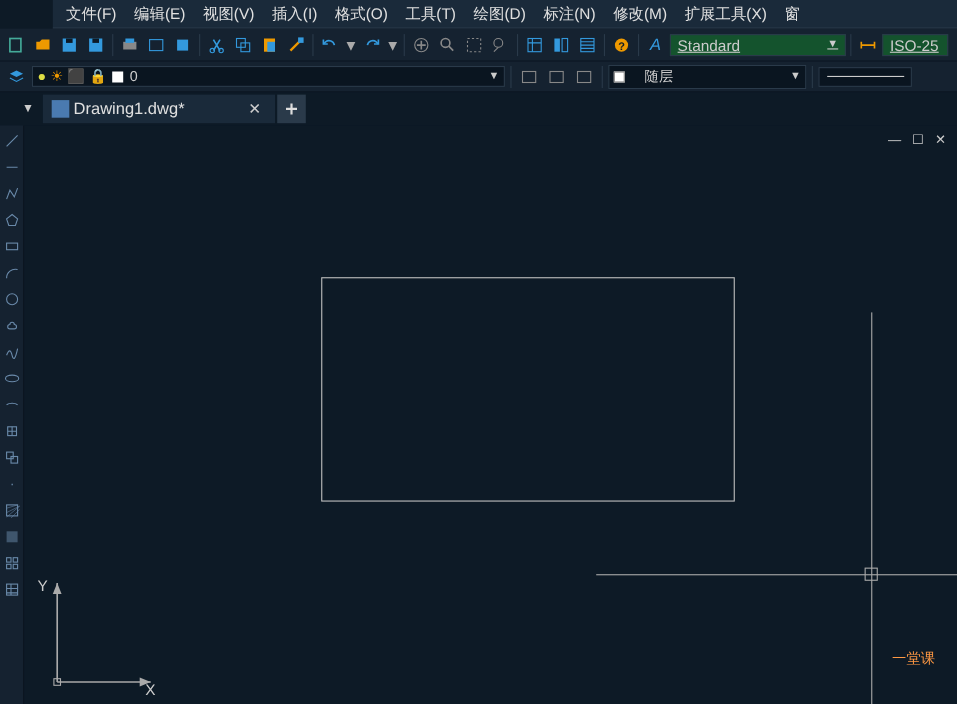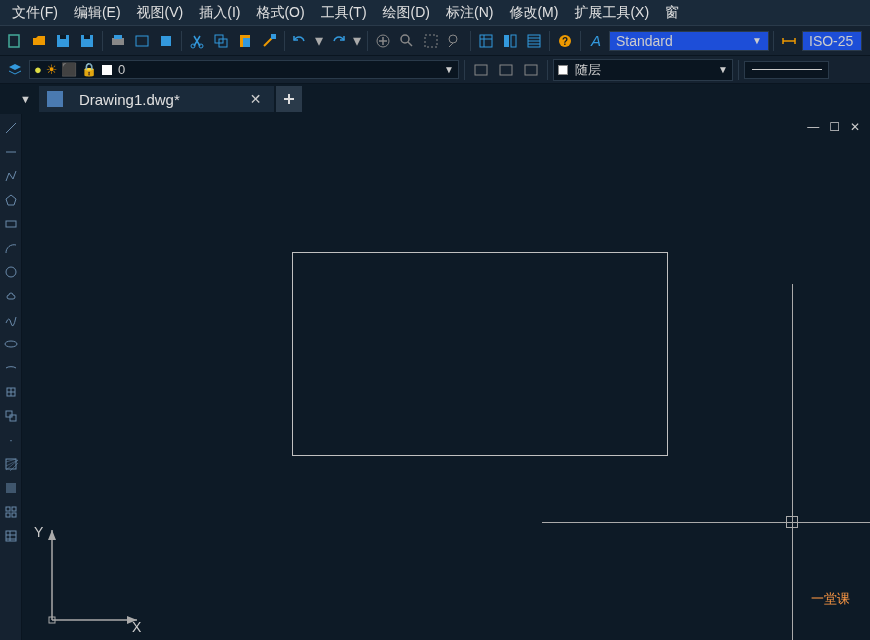--- a/index.html
+++ b/index.html
@@ -1,35 +1,35 @@
 <!DOCTYPE html>
 <html><head>
   <meta charset="utf-8">
   <style>
     * { margin: 0; padding: 0; box-sizing: border-box; font-family: "Microsoft YaHei", sans-serif; }
     body { width: 870px; height: 640px; background: #0d1a26; overflow: hidden; position: relative; }
     
-    .menubar { height: 26px; background: #1a2a3a; display: flex; align-items: center; padding: 0 4px; color: #e0e0e0; font-size: 14px; border-bottom: 1px solid #2a3a4a; }
+    .menubar { height: 26px; background: #1a2a3a; display: flex; align-items: center; padding: 0 4px; color: #e0e0e0; font-size: 14px; border-bottom: 1px solid #2a3a4a; margin-left: 48px; }
     .menu-item { padding: 2px 8px; cursor: pointer; }
     
     .toolbar1 { height: 30px; background: #152230; display: flex; align-items: center; padding: 0 4px; border-bottom: 1px solid #0a1520; gap: 2px; }
     .tool-btn { width: 22px; height: 22px; display: flex; align-items: center; justify-content: center; cursor: pointer; color: #aaa; }
     .sep { width: 1px; height: 20px; background: #2a3a4a; margin: 0 2px; }
-    .tool-dropdown { background: #1d4ed8; border: 1px solid #2a3a4a; color: #ccc; font-size: 14px; padding: 1px 6px; display: flex; align-items: center; font-family: monospace; }
+    .tool-dropdown { background: #14532d; border: 1px solid #2a3a4a; color: #ccc; font-size: 14px; padding: 1px 6px; display: flex; align-items: center; font-family: monospace; text-decoration: underline; }
     .dd-arrow { margin-left: 40px; font-size: 10px; }
     
     .toolbar2 { height: 28px; background: #152230; display: flex; align-items: center; padding: 0 4px; border-bottom: 1px solid #0a1520; gap: 3px; }
     .layer-combo { background: #0a1520; border: 1px solid #2a3a4a; color: #ccc; font-size: 13px; padding: 1px 4px; display: flex; align-items: center; width: 430px; }
     .prop-combo { background: #0a1520; border: 1px solid #2a3a4a; color: #ccc; font-size: 13px; padding: 1px 4px; display: flex; align-items: center; width: 180px; }
     .line-disp { width: 85px; height: 18px; border: 1px solid #2a3a4a; background: #0a1520; display: flex; align-items: center; justify-content: center; }
     .line-disp::after { content: ""; width: 70px; height: 1px; background: #ccc; }
     
     .tab-bar { height: 30px; background: #0d1a26; display: flex; align-items: center; padding-left: 20px; gap: 2px; }
     .tab-dropdown { color: #ccc; font-size: 11px; margin-right: 6px; cursor: pointer; }
-    .doc-tab { background: #1a2a3a; display: flex; align-items: center; height: 26px; padding: 0 8px; gap: 16px; color: #e0e0e0; font-family: monospace; font-size: 15px; }
+    .doc-tab { background: #1a2a3a; display: flex; align-items: center; height: 26px; padding: 0 8px; gap: 4px; color: #e0e0e0; font-family: monospace; font-size: 15px; }
     .doc-icon { width: 16px; height: 16px; background: #4a7ab0; display: inline-block; }
     .tab-close { cursor: pointer; color: #ccc; font-size: 14px; padding: 0 4px; }
     .tab-add { background: #2a3a4a; width: 26px; height: 26px; display: flex; align-items: center; justify-content: center; color: #ccc; cursor: pointer; }
     
     .main-area { position: absolute; top: 114px; left: 0; right: 0; bottom: 0; display: flex; }
     .left-toolbar { width: 22px; background: #152230; display: flex; flex-direction: column; padding-top: 4px; gap: 4px; border-right: 1px solid #0a1520; }
     .lt-btn { width: 20px; height: 20px; display: flex; align-items: center; justify-content: center; color: #6a8aaa; cursor: pointer; font-size: 12px; margin-left: 1px; }
     
     .canvas-area { flex: 1; background: #0d1a26; position: relative; }
     .window-controls { position: absolute; top: 6px; right: 8px; display: flex; gap: 6px; color: #ccc; font-size: 12px; }
@@ -242,21 +242,21 @@
       </svg>
     </div>
   <div class="tool-btn">
       <svg width="16" height="16">
         <rect x="2" y="3" width="12" height="10" fill="none" stroke="#888"></rect>
       </svg>
     </div>
   <div class="sep"></div>
   <div class="prop-combo">
     <span style="background:#fff;width:10px;height:10px;display:inline-block;border:1px solid #888;"></span>
-    <span style="margin-left:7px;">随层</span>
+    <span style="margin-left:18px;">随层</span>
     <span class="dd-arrow" style="margin-left:auto;">▼</span>
   </div>
   <div class="sep"></div>
   <div class="line-disp"></div>
 </div>
 
 <div class="tab-bar">
   <div class="tab-dropdown">▼</div>
   <div class="doc-tab">
     <span class="doc-icon"></span>

